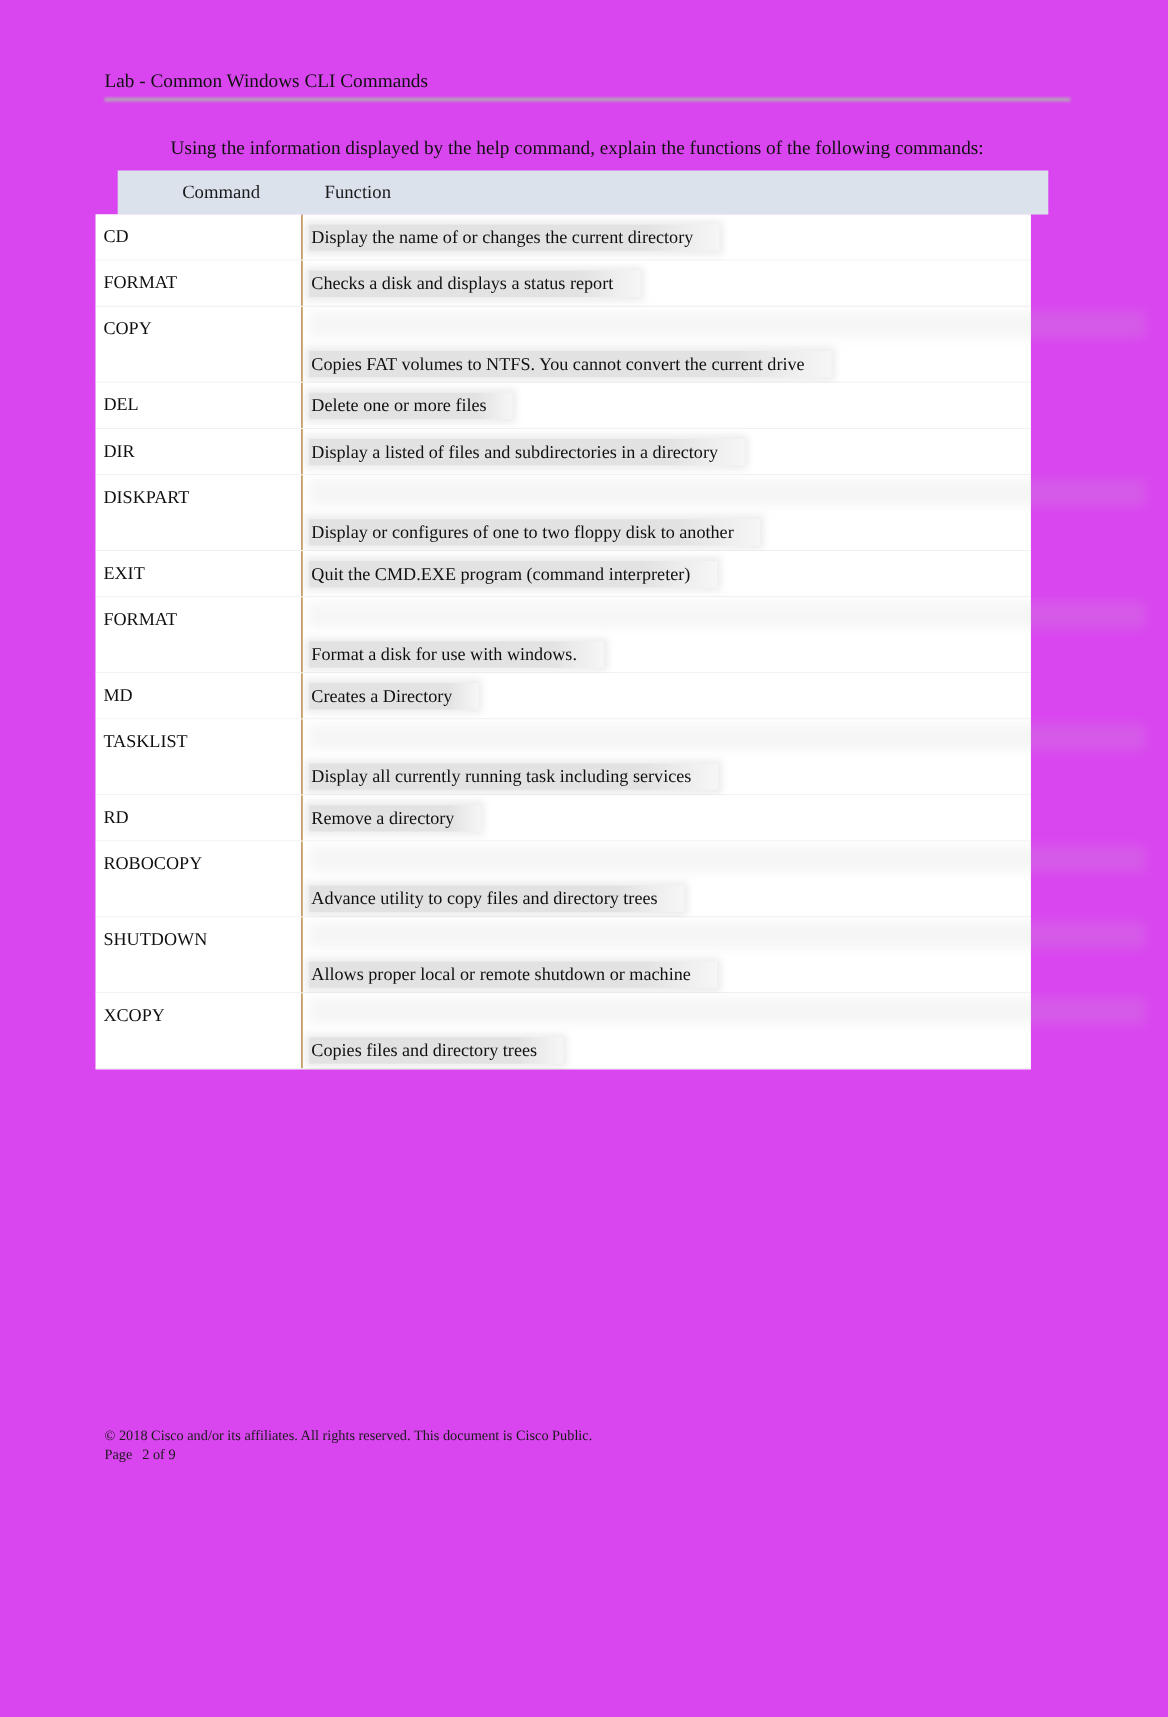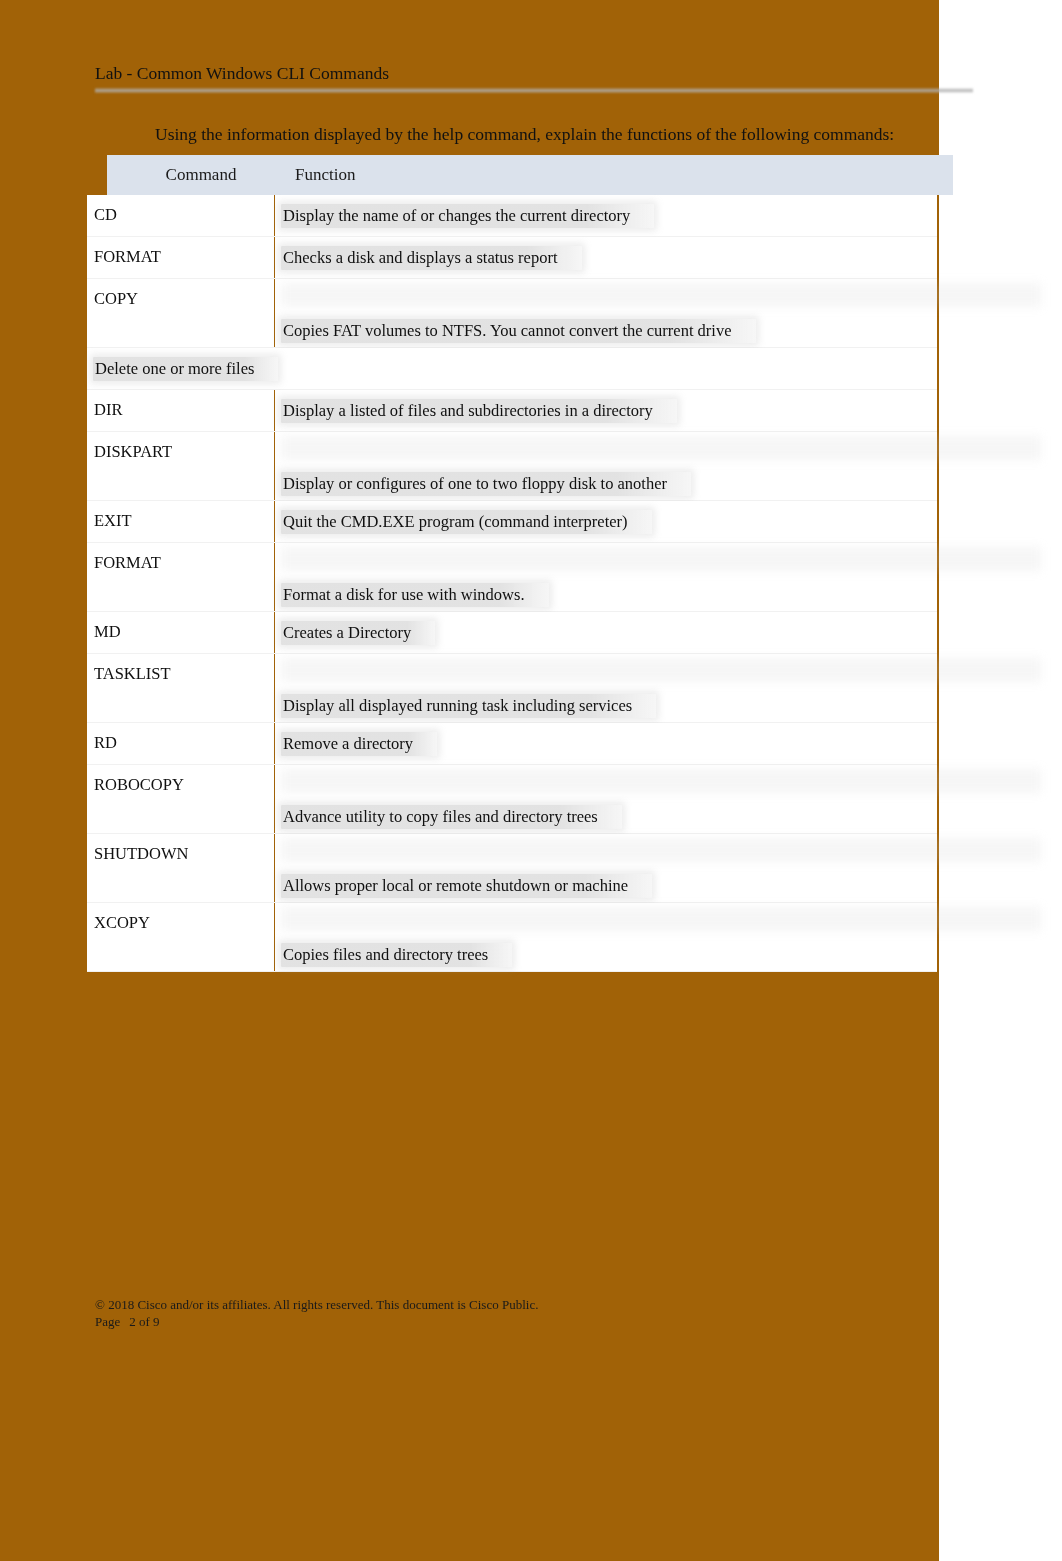--- a/index.html
+++ b/index.html
@@ -12,23 +12,23 @@
     height: 1561px;
     position: relative;
     font-family: "Liberation Serif", "DejaVu Serif", serif;
     color: #000000;
     overflow: hidden;
   }
 
   .page {
     position: absolute;
     left: 0; top: 0;
-    width: 939px;
+    width: 1062px;
     height: 1561px;
-    background: #a16207;
+    background: #d946ef;
   }
 
   
   .doc-header {
     position: absolute;
     left: 95px;
     top: 62px;
     width: 880px;
   }
   .doc-header-title {
@@ -218,20 +218,21 @@
         </div>
         <div class="trow align-top">
           <div class="cell-cmd"><span class="cmd-text">FORMAT</span></div>
           <div class="cell-fn"><span class="fn-text">Checks a disk and displays a status report</span></div>
         </div>
         <div class="trow align-split">
           <div class="cell-cmd"><span class="cmd-text">COPY</span></div>
           <div class="cell-fn"><div class="ghost-band"></div><span class="fn-text">Copies FAT volumes to NTFS. You cannot convert the current drive</span></div>
         </div>
         <div class="trow align-top">
+          <div class="cell-cmd"><span class="cmd-text">DEL</span></div>
           <div class="cell-fn"><span class="fn-text">Delete one or more files</span></div>
         </div>
         <div class="trow align-top">
           <div class="cell-cmd"><span class="cmd-text">DIR</span></div>
           <div class="cell-fn"><span class="fn-text">Display a listed of files and subdirectories in a directory</span></div>
         </div>
         <div class="trow align-split">
           <div class="cell-cmd"><span class="cmd-text">DISKPART</span></div>
           <div class="cell-fn"><div class="ghost-band"></div><span class="fn-text">Display or configures of one to two floppy disk to another</span></div>
         </div>
@@ -242,21 +243,21 @@
         <div class="trow align-split">
           <div class="cell-cmd"><span class="cmd-text">FORMAT</span></div>
           <div class="cell-fn"><div class="ghost-band"></div><span class="fn-text">Format a disk for use with windows.</span></div>
         </div>
         <div class="trow align-top">
           <div class="cell-cmd"><span class="cmd-text">MD</span></div>
           <div class="cell-fn"><span class="fn-text">Creates a Directory</span></div>
         </div>
         <div class="trow align-split">
           <div class="cell-cmd"><span class="cmd-text">TASKLIST</span></div>
-          <div class="cell-fn"><div class="ghost-band"></div><span class="fn-text">Display all displayed running task including services</span></div>
+          <div class="cell-fn"><div class="ghost-band"></div><span class="fn-text">Display all currently running task including services</span></div>
         </div>
         <div class="trow align-top">
           <div class="cell-cmd"><span class="cmd-text">RD</span></div>
           <div class="cell-fn"><span class="fn-text">Remove a directory</span></div>
         </div>
         <div class="trow align-split">
           <div class="cell-cmd"><span class="cmd-text">ROBOCOPY</span></div>
           <div class="cell-fn"><div class="ghost-band"></div><span class="fn-text">Advance utility to copy files and directory trees</span></div>
         </div>
         <div class="trow align-split">

